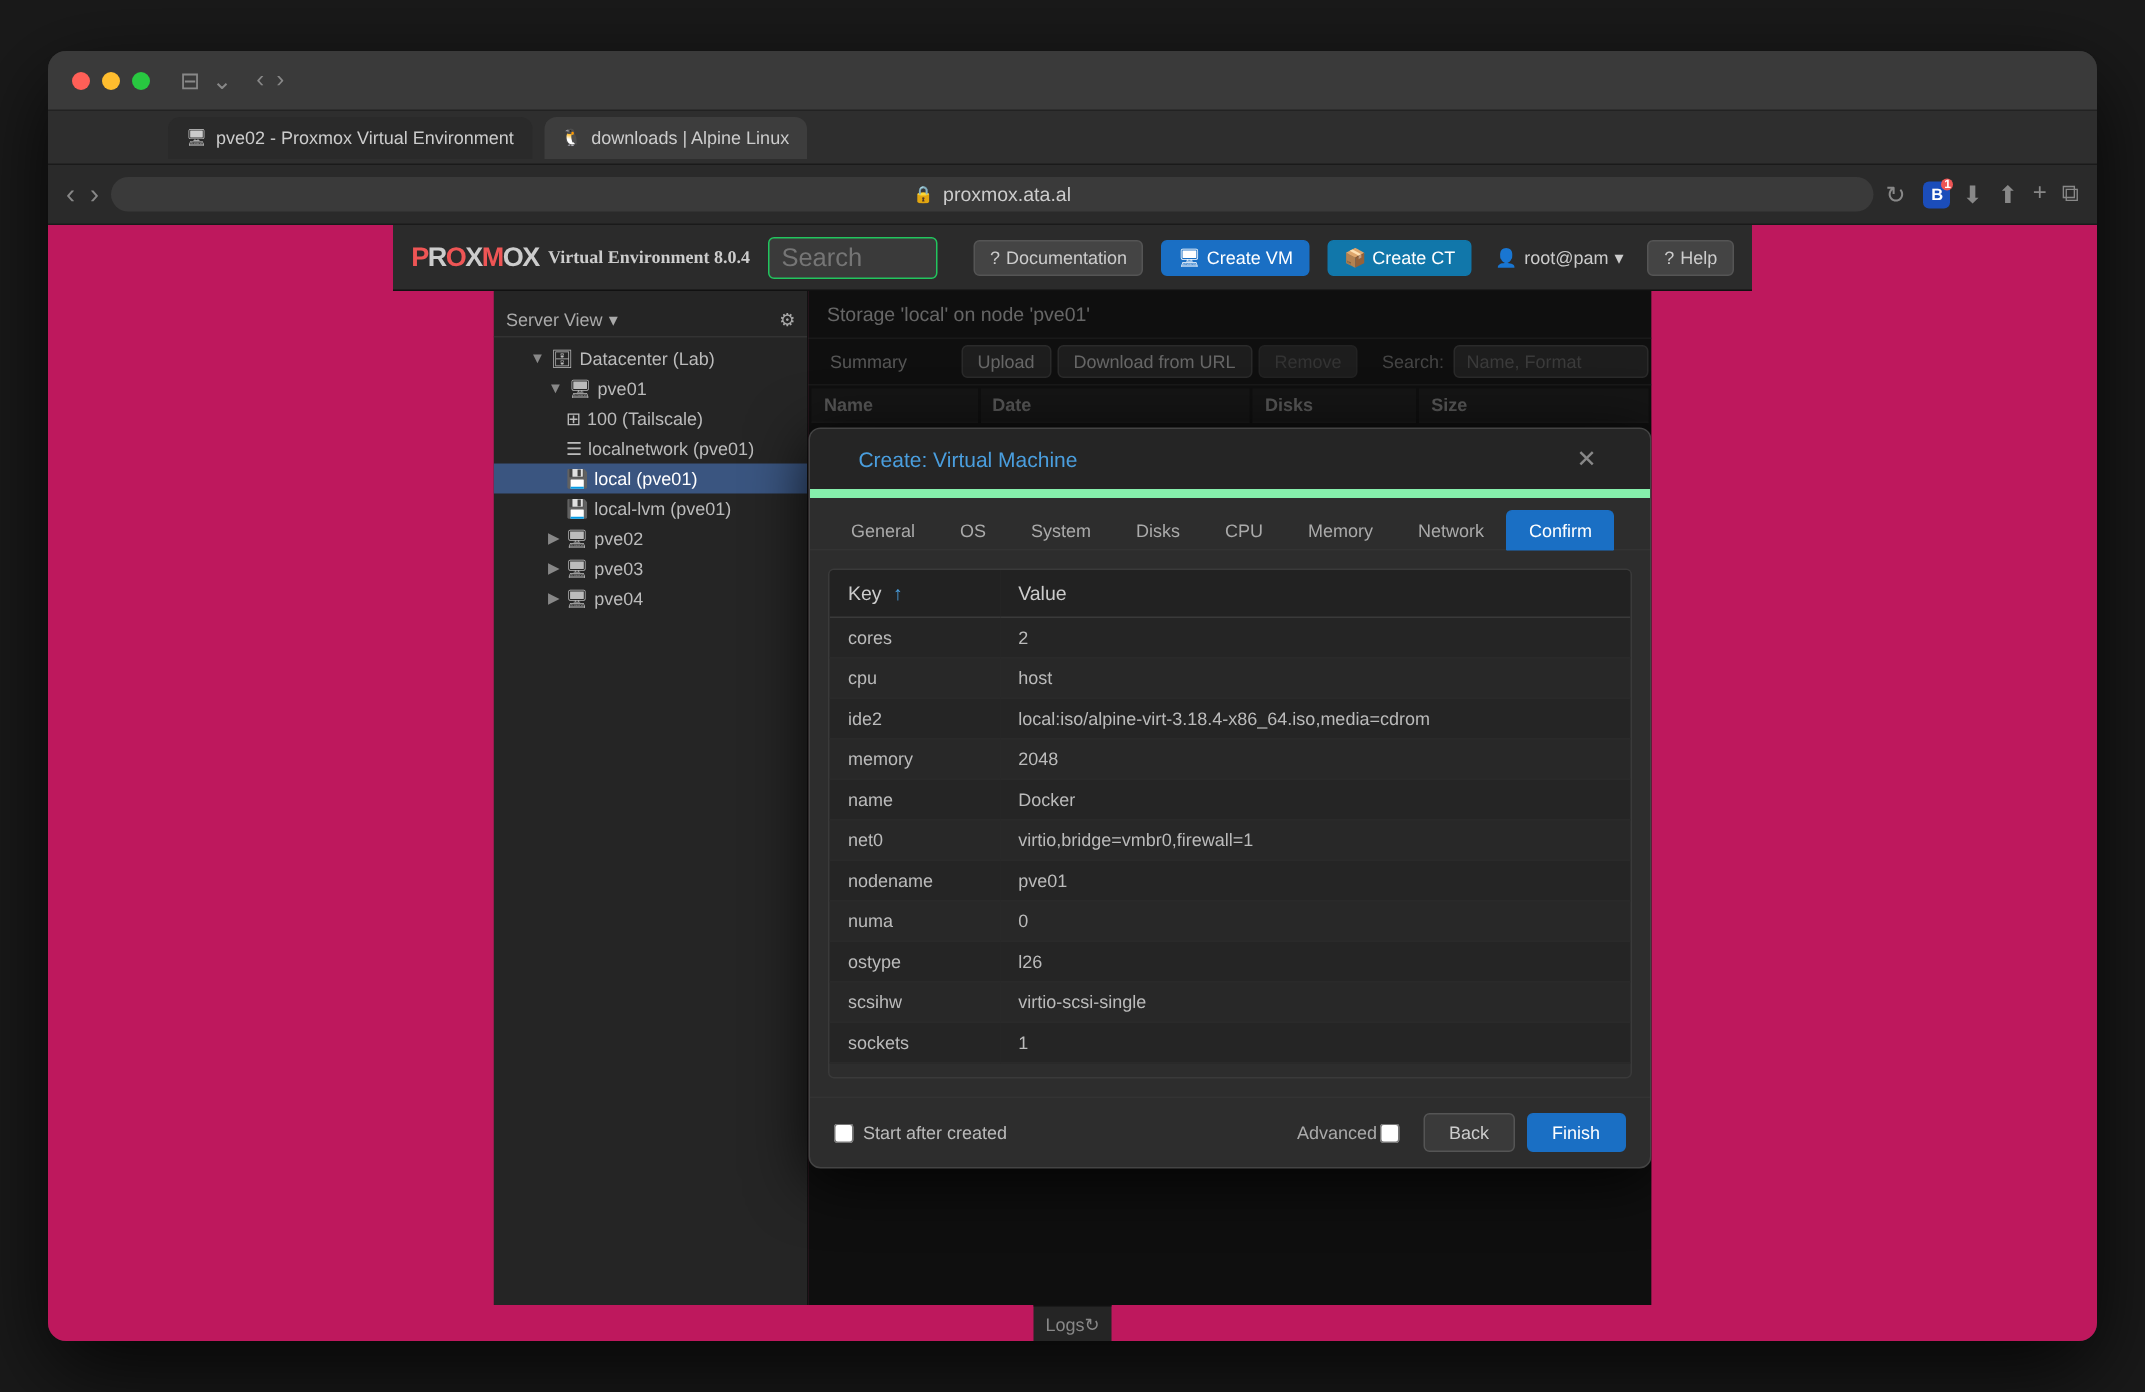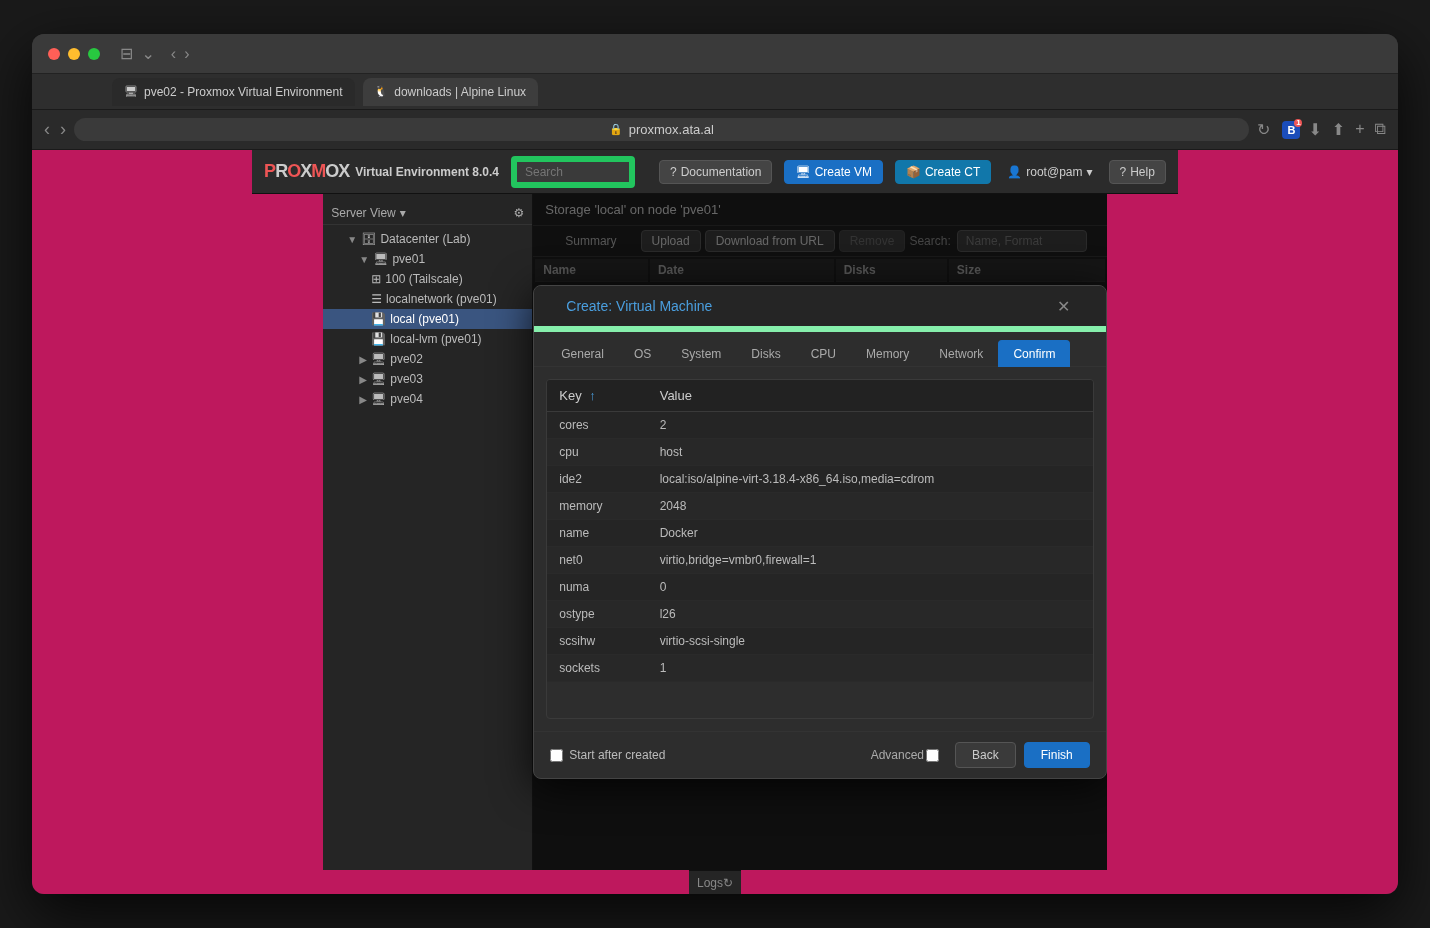--- a/index.html
+++ b/index.html
@@ -140,30 +140,30 @@
     }
 
     .proxmox-logo {
       display: flex;
       align-items: center;
       gap: 6px;
       font-size: 14px;
       font-weight: bold;
       color: #e55;
     }
-    .proxmox-logo .logo-text { color: #ccc; font-size: 12px; }
+    .proxmox-logo .logo-text { color: #ccc; font-size: 12px; font-family: Liberation Serif, serif; }
 
     .header-search {
       background: #3a3a3a;
-      border: 6px solid #22c55e;
+      border: 1px solid #22c55e;
       border-radius: 4px;
       padding: 3px 8px;
       color: #ccc;
-      font-size: 12px;
-      width: 124px;
+      font-size: 17px;
+      width: 113px;
     }
 
     .header-spacer { flex: 1; }
 
     .header-btn {
       background: #444;
       border: 1px solid #555;
       border-radius: 4px;
       padding: 4px 10px;
       color: #ccc;
@@ -237,22 +237,22 @@
     .storage-header {
       padding: 8px 12px;
       font-size: 13px;
       color: #ccc;
       border-bottom: 1px solid #333;
     }
 
     .content-tabs {
       display: flex;
       align-items: center;
-      padding: 4px 20px;
-      gap: 4px;
+      padding: 4px 2px;
+      gap: 16px;
       border-bottom: 1px solid #333;
     }
 
     .content-tab {
       padding: 4px 12px;
       border-radius: 4px;
       font-size: 12px;
       cursor: pointer;
       color: #aaa;
     }
@@ -769,20 +769,24 @@
                       </tr>
                       <tr>
                         <td>name</td>
                         <td>Docker</td>
                       </tr>
                       <tr>
                         <td>net0</td>
                         <td>virtio,bridge=vmbr0,firewall=1</td>
                       </tr>
                       <tr>
+                        <td>nodename</td>
+                        <td>pve01</td>
+                      </tr>
+                      <tr>
                         <td>numa</td>
                         <td>0</td>
                       </tr>
                       <tr>
                         <td>ostype</td>
                         <td>l26</td>
                       </tr>
                       <tr>
                         <td>scsihw</td>
                         <td>virtio-scsi-single</td>

